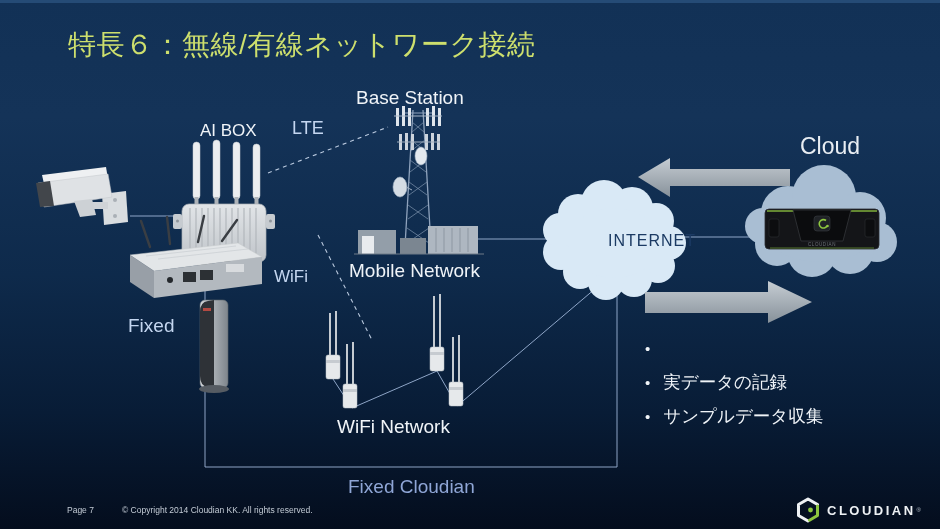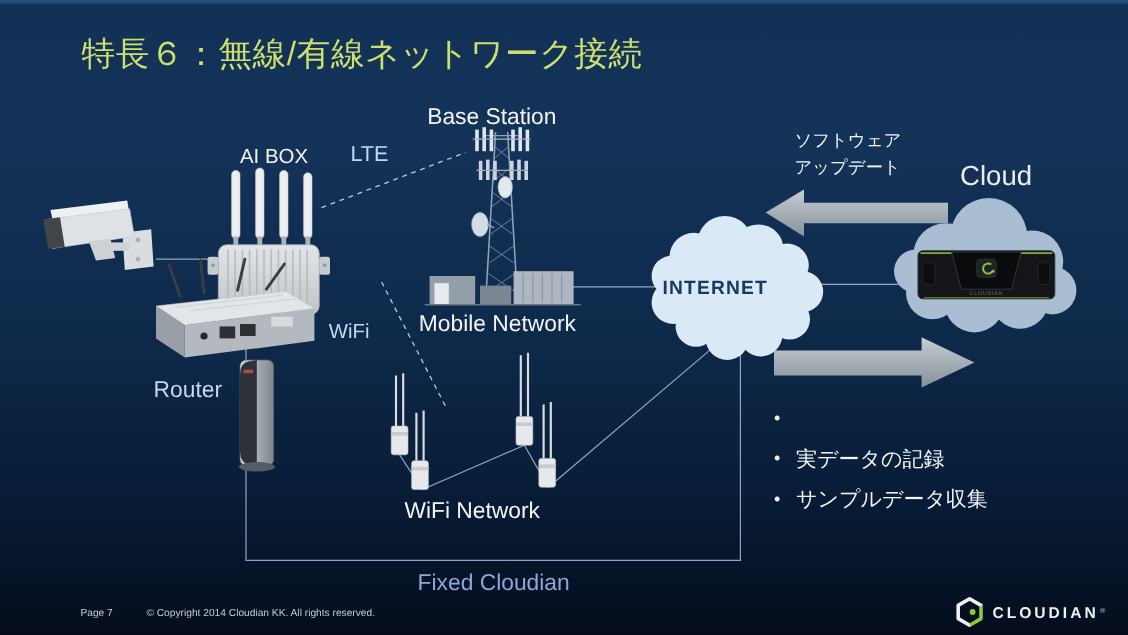--- a/index.html
+++ b/index.html
@@ -31,22 +31,22 @@
   .lbl-base-station{left:356px;top:87px;font-size:19px;}
   .lbl-ai-box{left:200px;top:121px;font-size:17px;}
   .lbl-lte{left:292px;top:118px;font-size:18px;color:var(--label-blue);}
   .lbl-mobile{left:349px;top:260px;font-size:19px;}
   .lbl-wifi{left:274px;top:267px;font-size:17px;color:var(--label-blue);}
   .lbl-router{left:128px;top:315px;font-size:19px;color:var(--label-blue);}
   .lbl-wifi-net{left:337px;top:416px;font-size:19px;}
   .lbl-fixed-net{left:348px;top:476px;font-size:19px;color:var(--label-blue-dim);}
   .lbl-cloud{left:800px;top:133px;font-size:23px;color:#e9eef3;}
   .lbl-sw-update{left:662px;top:108px;font-size:14.5px;line-height:1.5;}
-  .lbl-internet{left:552px;top:232px;width:132px;text-align:left;font-size:16px;
-    font-weight:bold;letter-spacing:1px;color:var(--internet-text);}
+  .lbl-internet{left:564px;top:232px;width:132px;text-align:right;font-size:16px;
+    font-weight:normal;letter-spacing:1px;color:var(--internet-text);}
   .bullets{position:absolute;left:645px;top:337px;z-index:2;}
   .bullet-row{display:flex;align-items:flex-start;height:34px;color:var(--label-white);}
   .bullet-dot{font-size:15px;margin-right:13px;line-height:24px;}
   .bullet-text{font-size:17.5px;line-height:22px;}
   .footer-page{position:absolute;left:67px;top:505px;font-size:8.5px;color:var(--footer-text);z-index:2;}
   .footer-copy{position:absolute;left:122px;top:505px;font-size:8.5px;color:var(--footer-text);z-index:2;}
   .logo{position:absolute;left:795px;top:497px;display:flex;align-items:center;z-index:2;}
   .logo-text{font-size:13px;font-weight:bold;letter-spacing:2.5px;color:#eef1f4;margin-left:6px;}
   .logo-mark{font-size:6px;color:#b9c2cc;vertical-align:top;margin-left:1px;}
 </style>
@@ -240,29 +240,25 @@
       <polygon points="812,302 768,281 768,292 645,292 645,313 768,313 768,323" fill="url(#arrowGrad)"></polygon>
     </g>
   </svg>
 
   <div class="lbl title">特長６：無線/有線ネットワーク接続</div>
   <div class="lbl lbl-base-station">Base Station</div>
   <div class="lbl lbl-ai-box">AI BOX</div>
   <div class="lbl lbl-lte">LTE</div>
   <div class="lbl lbl-mobile">Mobile Network</div>
   <div class="lbl lbl-wifi">WiFi</div>
-  <div class="lbl lbl-router">Router</div>
+  <div class="lbl lbl-router">Fixed</div>
   <div class="lbl lbl-wifi-net">WiFi Network</div>
   <div class="lbl lbl-fixed-net">Fixed Cloudian</div>
   <div class="lbl lbl-cloud">Cloud</div>
   <div class="lbl lbl-internet">INTERNET</div>
-  <div class="lbl lbl-sw-update">
-    <div>ソフトウェア</div>
-    <div>アップデート</div>
-  </div>
 
   <div class="bullets">
     <div class="bullet-row">
       <span class="bullet-dot">•</span>
     </div>
     <div class="bullet-row">
       <span class="bullet-dot">•</span>
       <span class="bullet-text">実データの記録</span>
     </div>
     <div class="bullet-row">

